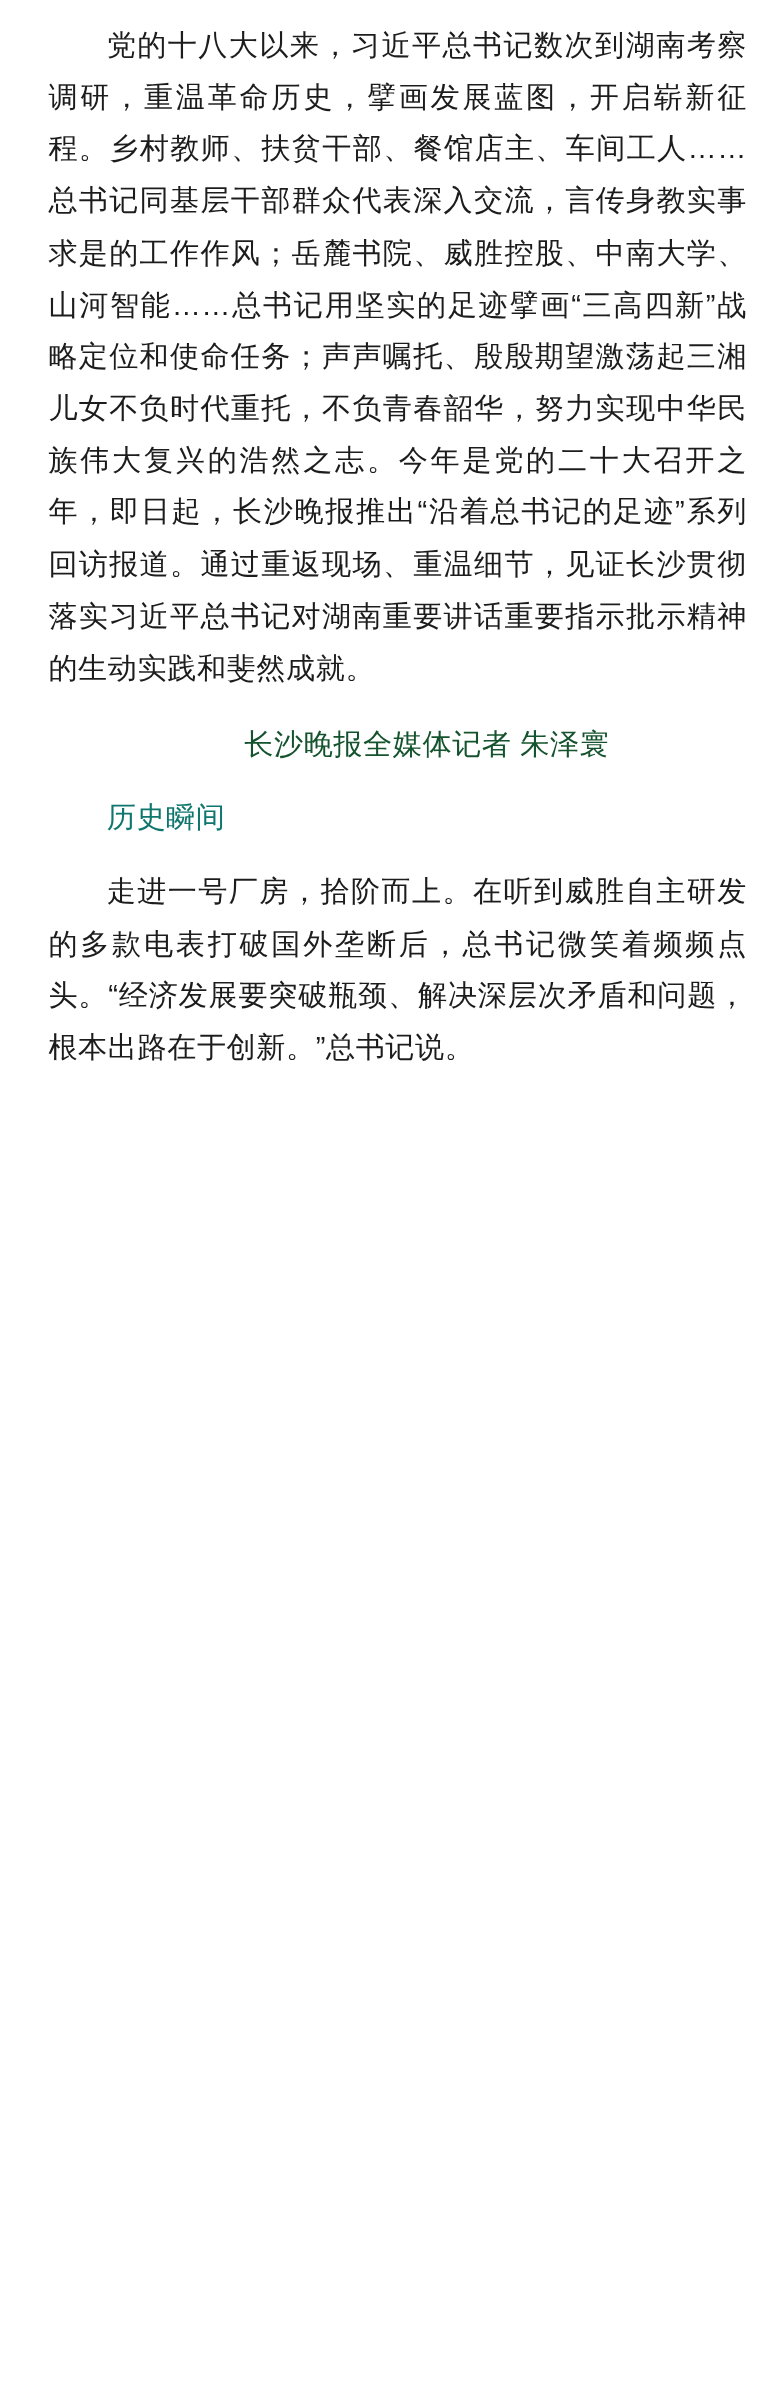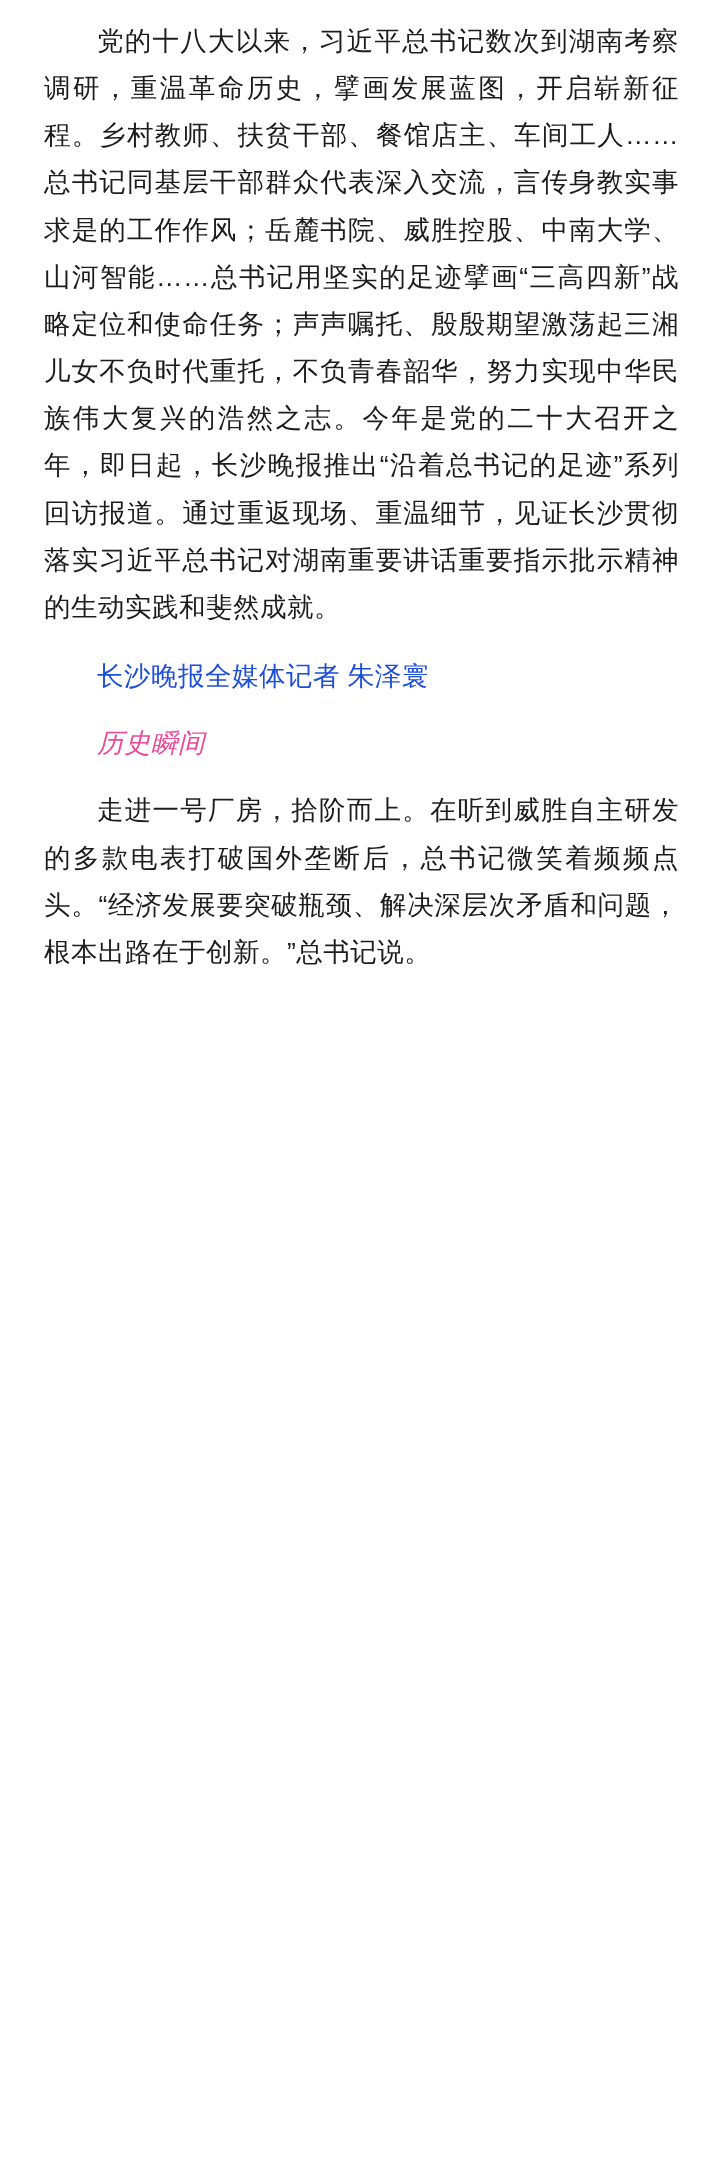--- a/index.html
+++ b/index.html
@@ -26,31 +26,31 @@
     text-justify: inter-ideograph;
     margin: 0 0 22px 0;
     color: #1c1c1c;
     text-indent: 2em;
   }
   .byline {
     font-size: 26.5px;
     line-height: 1.78;
     letter-spacing: 0.5px;
     margin: 0 0 20px 0;
-    color: #1d4ed8;
+    color: #14532d;
     text-indent: 2em;
+    text-align: center;
   }
   .section-label {
     font-size: 26.5px;
     line-height: 1.78;
     letter-spacing: 0.5px;
     margin: 0 0 20px 0;
-    color: #ec4899;
+    color: #0f766e;
     text-indent: 2em;
-    font-style: italic;
   }
 </style>
 </head>
 <body>
 
 <div class="article">
 
   <p class="para">党的十八大以来，习近平总书记数次到湖南考察调研，重温革命历史，擘画发展蓝图，开启崭新征程。乡村教师、扶贫干部、餐馆店主、车间工人……总书记同基层干部群众代表深入交流，言传身教实事求是的工作作风；岳麓书院、威胜控股、中南大学、山河智能……总书记用坚实的足迹擘画“三高四新”战略定位和使命任务；声声嘱托、殷殷期望激荡起三湘儿女不负时代重托，不负青春韶华，努力实现中华民族伟大复兴的浩然之志。今年是党的二十大召开之年，即日起，长沙晚报推出“沿着总书记的足迹”系列回访报道。通过重返现场、重温细节，见证长沙贯彻落实习近平总书记对湖南重要讲话重要指示批示精神的生动实践和斐然成就。</p>
 
   <p class="byline">长沙晚报全媒体记者 朱泽寰</p>

